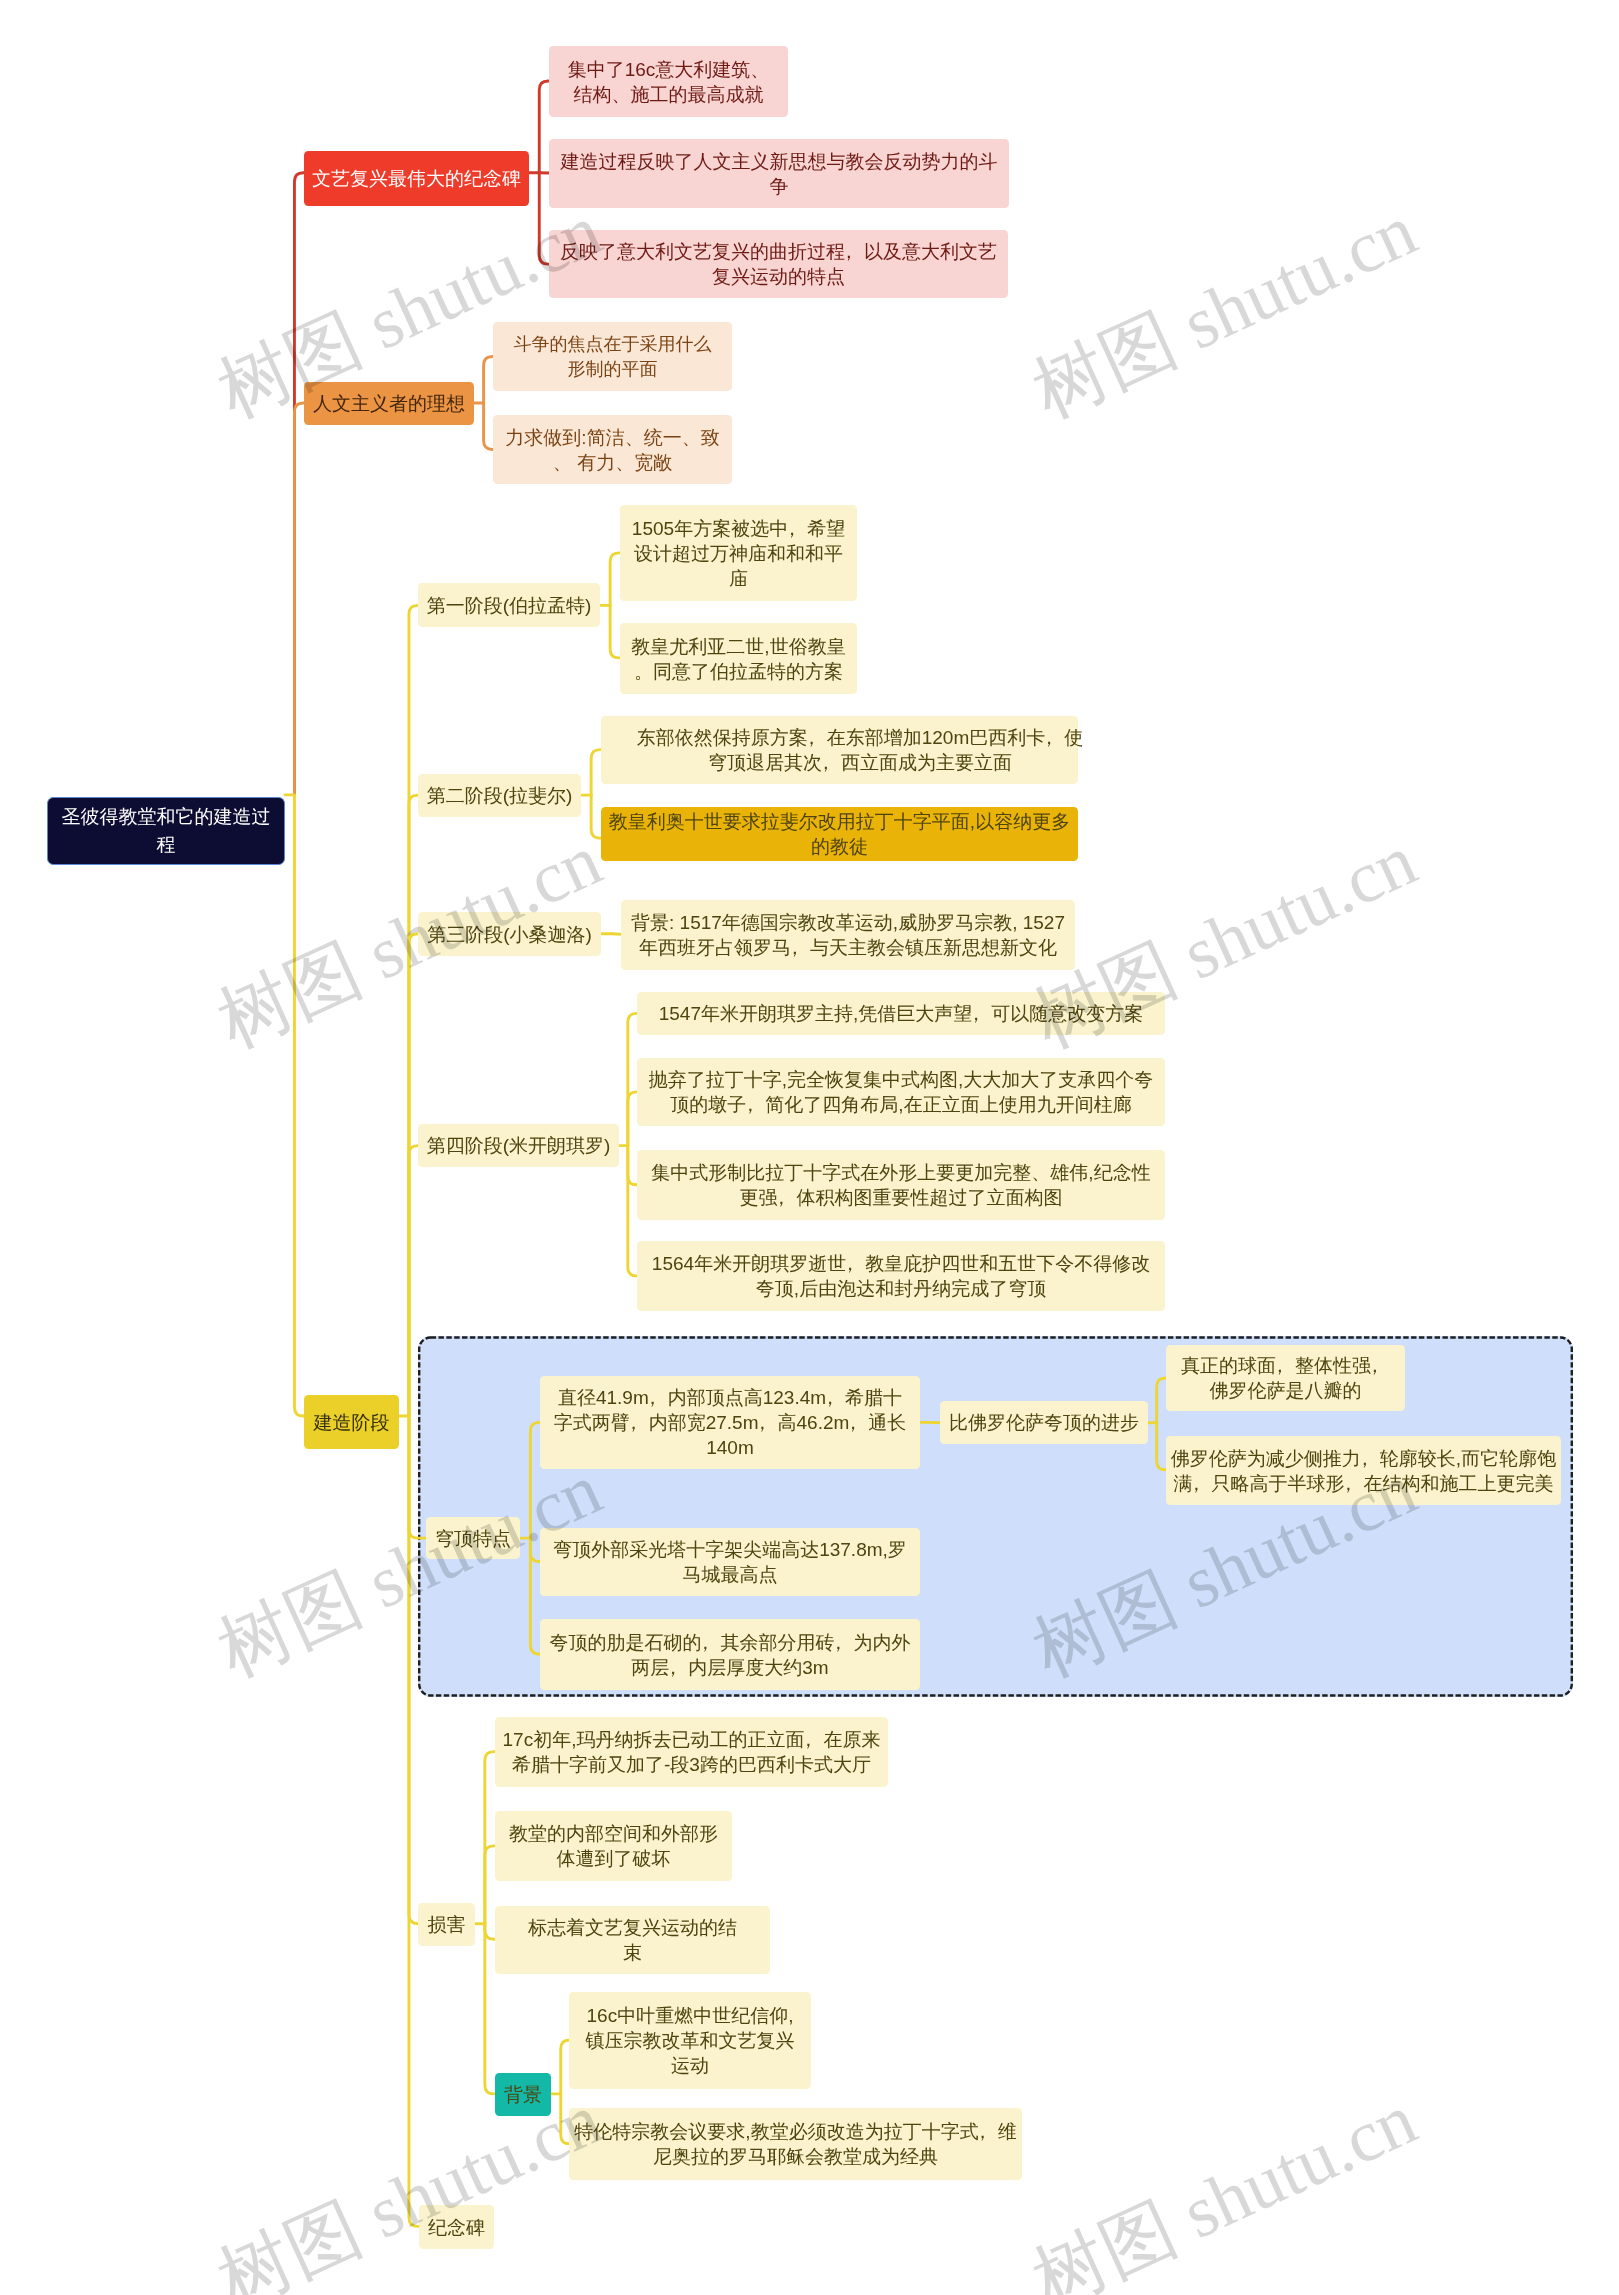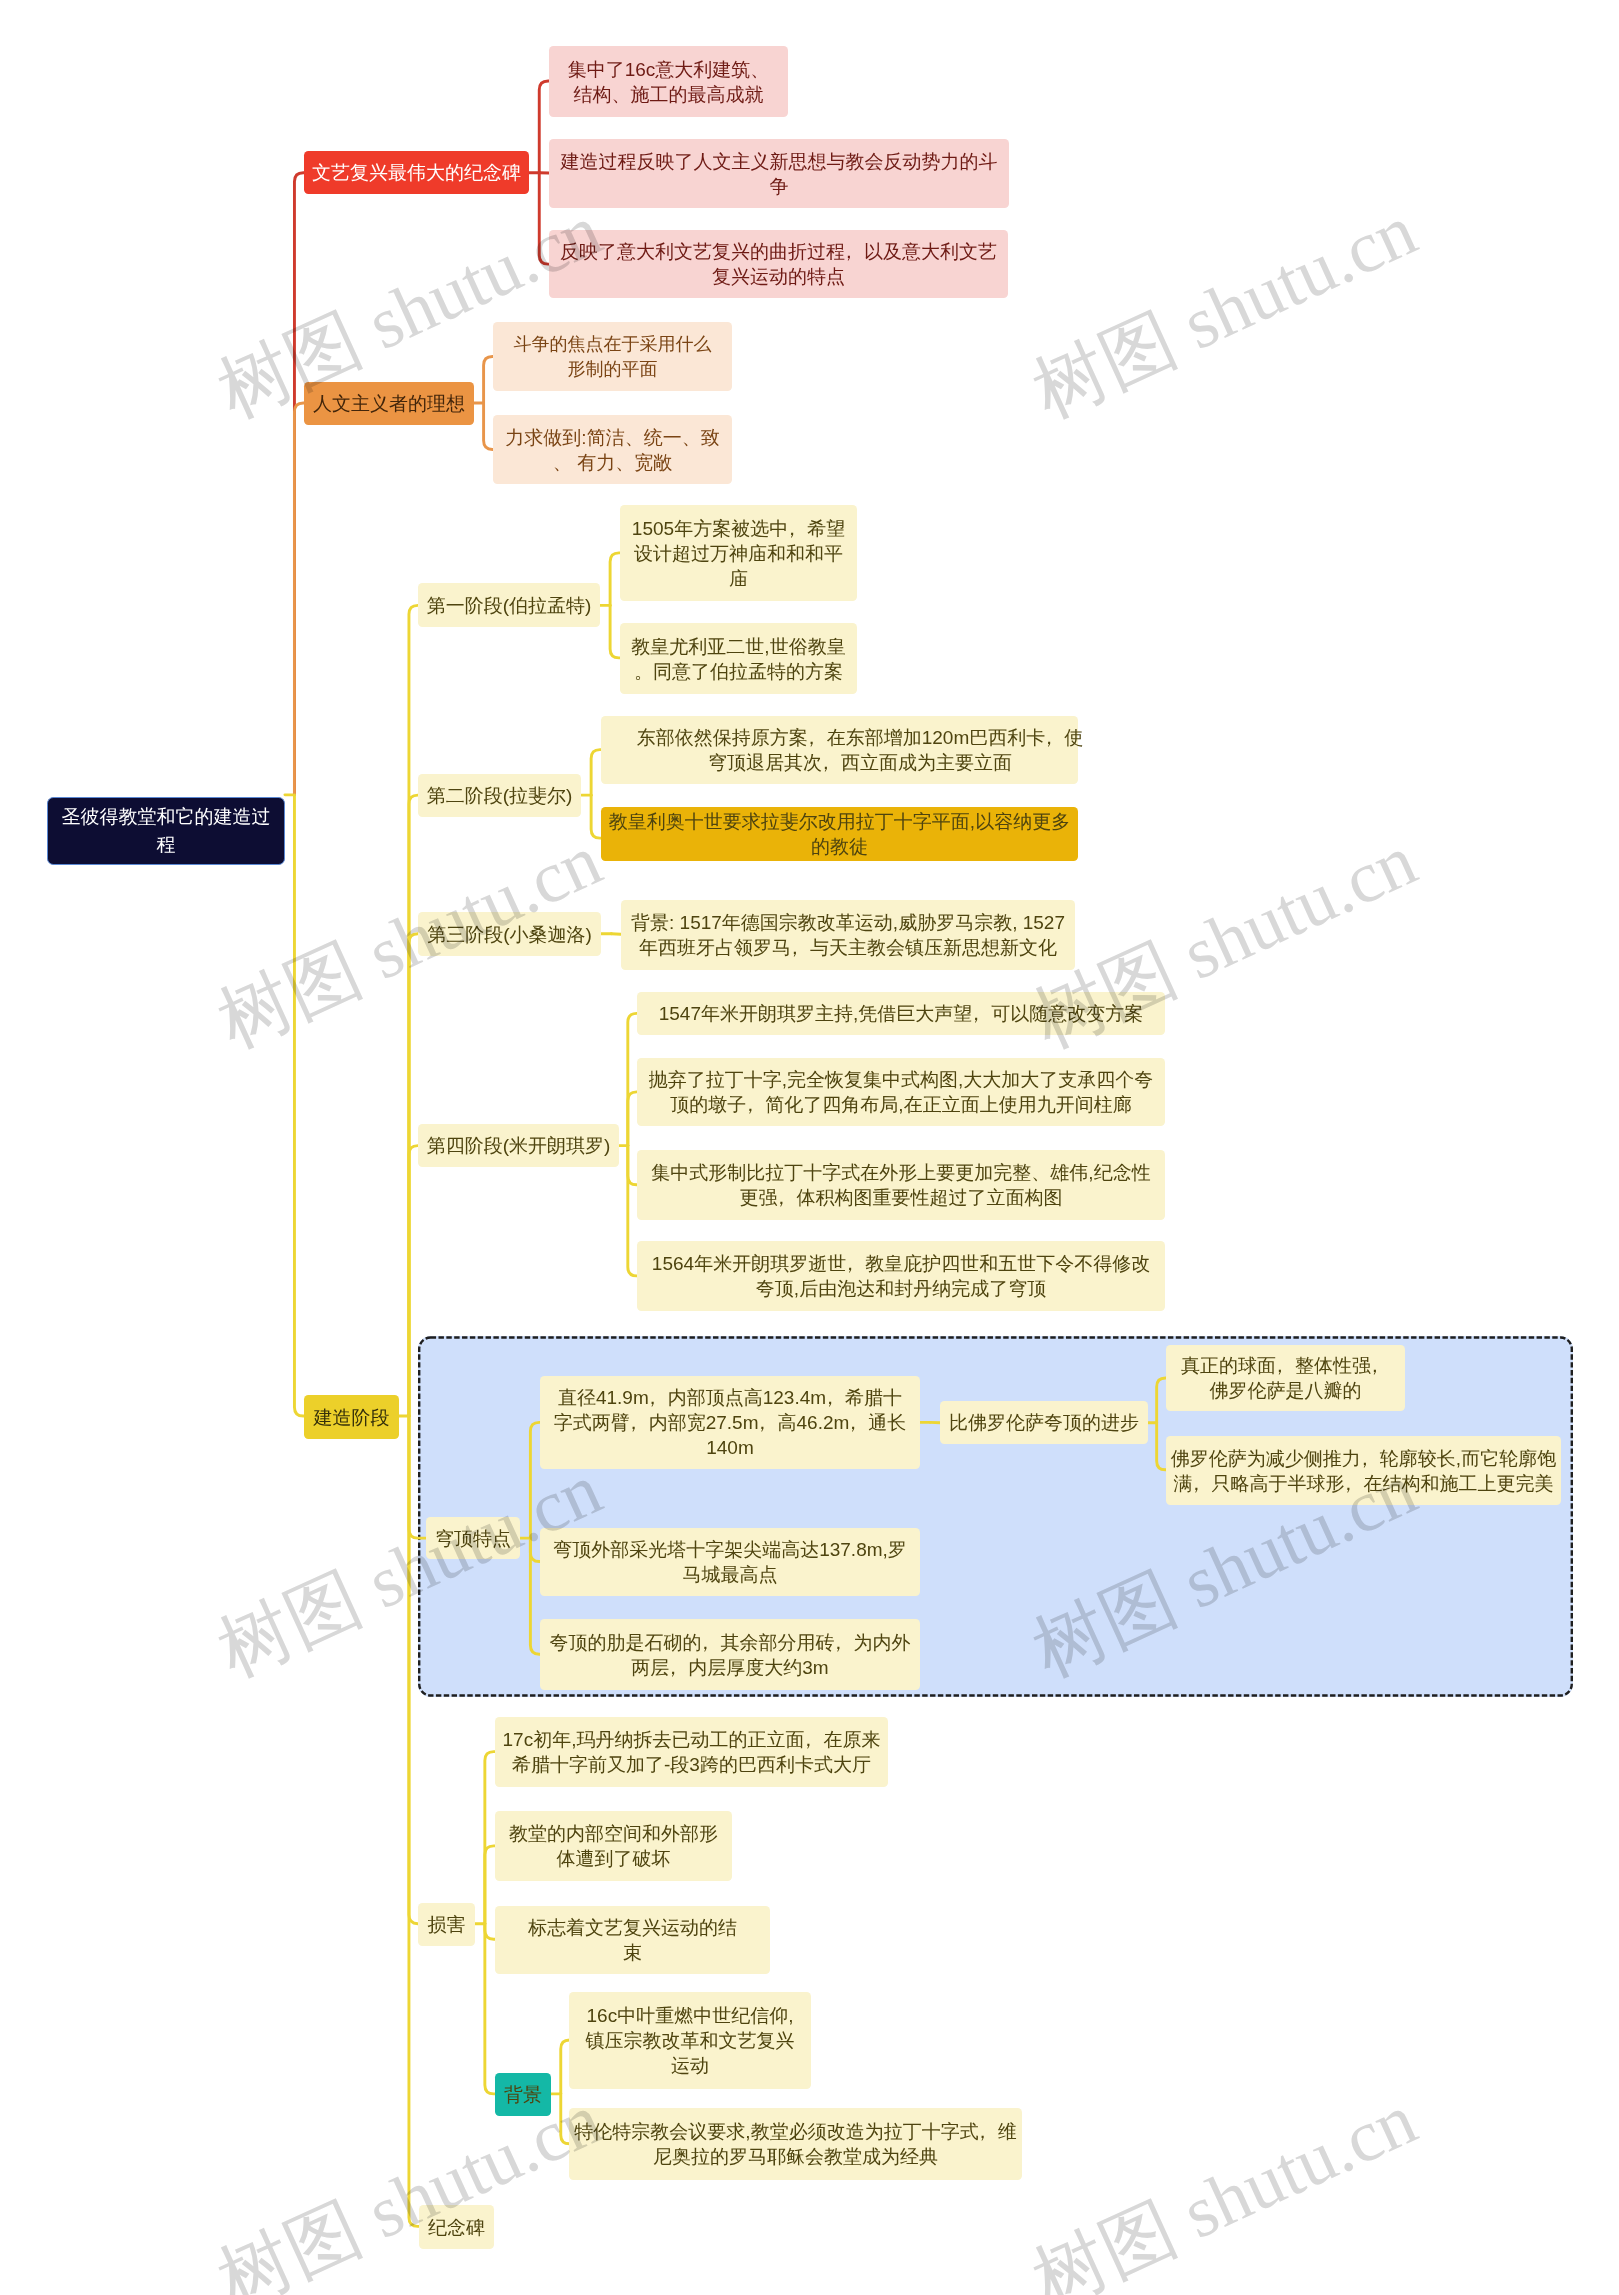--- a/index.html
+++ b/index.html
@@ -77,21 +77,21 @@
       <path d="M 766 3041.0 L 766 3296.0 Q 766 3310.0 780 3310.0 L 782 3310.0" stroke="#edd634" stroke-width="4.6" fill="none" stroke-linecap="round"></path>
       <path d="M 871 3310.0 L 886 3310.0" stroke="#edd634" stroke-width="4.6" fill="none" stroke-linecap="round"></path>
       <path d="M 886 3310.0 L 886 3239.0 Q 886 3225.0 900 3225.0 L 900 3225.0" stroke="#edd634" stroke-width="4.6" fill="none" stroke-linecap="round"></path>
       <path d="M 886 3310.0 L 886 3375.0 Q 886 3389.0 900 3389.0 L 900 3389.0" stroke="#edd634" stroke-width="4.6" fill="none" stroke-linecap="round"></path>
     </svg>
   <div id="nodes">
       <div class="node n-root" style="left: 47px; top: 761px; width: 238px; height: 68px; background: rgb(13, 13, 51); color: rgb(255, 255, 255); font-size: 19px; line-height: 28px;">
         <span class="ln">圣彼得教堂和它的建造过</span>
         <span class="ln">程</span>
       </div>
-      <div class="node n-red" style="left: 304px; top: 151px; width: 225px; height: 43px; background: rgb(239, 59, 42); color: rgb(255, 255, 255); font-size: 19px; line-height: 25px;">
+      <div class="node n-red" style="left: 304px; top: 151px; width: 225px; height: 55px; background: rgb(239, 59, 42); color: rgb(255, 255, 255); font-size: 19px; line-height: 25px;">
         <span class="ln">文艺复兴最伟大的纪念碑</span>
       </div>
       <div class="node n-redleaf" style="left: 549px; top: 46px; width: 239px; height: 71px; background: rgb(248, 212, 210); color: rgb(110, 26, 20); font-size: 19px; line-height: 25px;">
         <span class="ln">集中了16c意大利建筑、</span>
         <span class="ln">结构、施工的最高成就</span>
       </div>
       <div class="node n-redleaf" style="left: 549px; top: 139px; width: 460px; height: 69px; background: rgb(248, 212, 210); color: rgb(110, 26, 20); font-size: 19px; line-height: 25px;">
         <span class="ln">建造过程反映了人文主义新思想与教会反动势力的斗</span>
         <span class="ln">争</span>
       </div>
@@ -103,21 +103,21 @@
         <span class="ln">人文主义者的理想</span>
       </div>
       <div class="node n-orangeleaf" style="left: 493px; top: 322px; width: 239px; height: 69px; background: rgb(251, 231, 214); color: rgb(122, 68, 20); font-size: 18px; line-height: 25px;">
         <span class="ln">斗争的焦点在于采用什么</span>
         <span class="ln">形制的平面</span>
       </div>
       <div class="node n-orangeleaf" style="left: 493px; top: 415px; width: 239px; height: 69px; background: rgb(251, 231, 214); color: rgb(122, 68, 20); font-size: 19px; line-height: 25px;">
         <span class="ln">力求做到:简洁、统一、致</span>
         <span class="ln">、 有力、宽敞</span>
       </div>
-      <div class="node n-yellow" style="left: 304px; top: 1395px; width: 95px; height: 44px; background: rgb(236, 208, 42); color: rgb(53, 48, 10); font-size: 19px; line-height: 25px;">
+      <div class="node n-yellow" style="left: 304px; top: 1395px; width: 95px; height: 54px; background: rgb(236, 208, 42); color: rgb(53, 48, 10); font-size: 19px; line-height: 25px;">
         <span class="ln">建造阶段</span>
       </div>
       <div class="node n-yl1" style="left: 418px; top: 583px; width: 182px; height: 44px; background: rgb(250, 243, 205); color: rgb(78, 68, 15); font-size: 19px; line-height: 25px;">
         <span class="ln">第一阶段(伯拉孟特)</span>
       </div>
       <div class="node n-yl2" style="left: 620px; top: 505px; width: 237px; height: 96px; background: rgb(250, 243, 205); color: rgb(78, 68, 15); font-size: 19px; line-height: 25px;">
         <span class="ln">1505年方案被选中<span class="cj">，</span>希望</span>
         <span class="ln">设计超过万神庙和和和平</span>
         <span class="ln">庙</span>
       </div>

